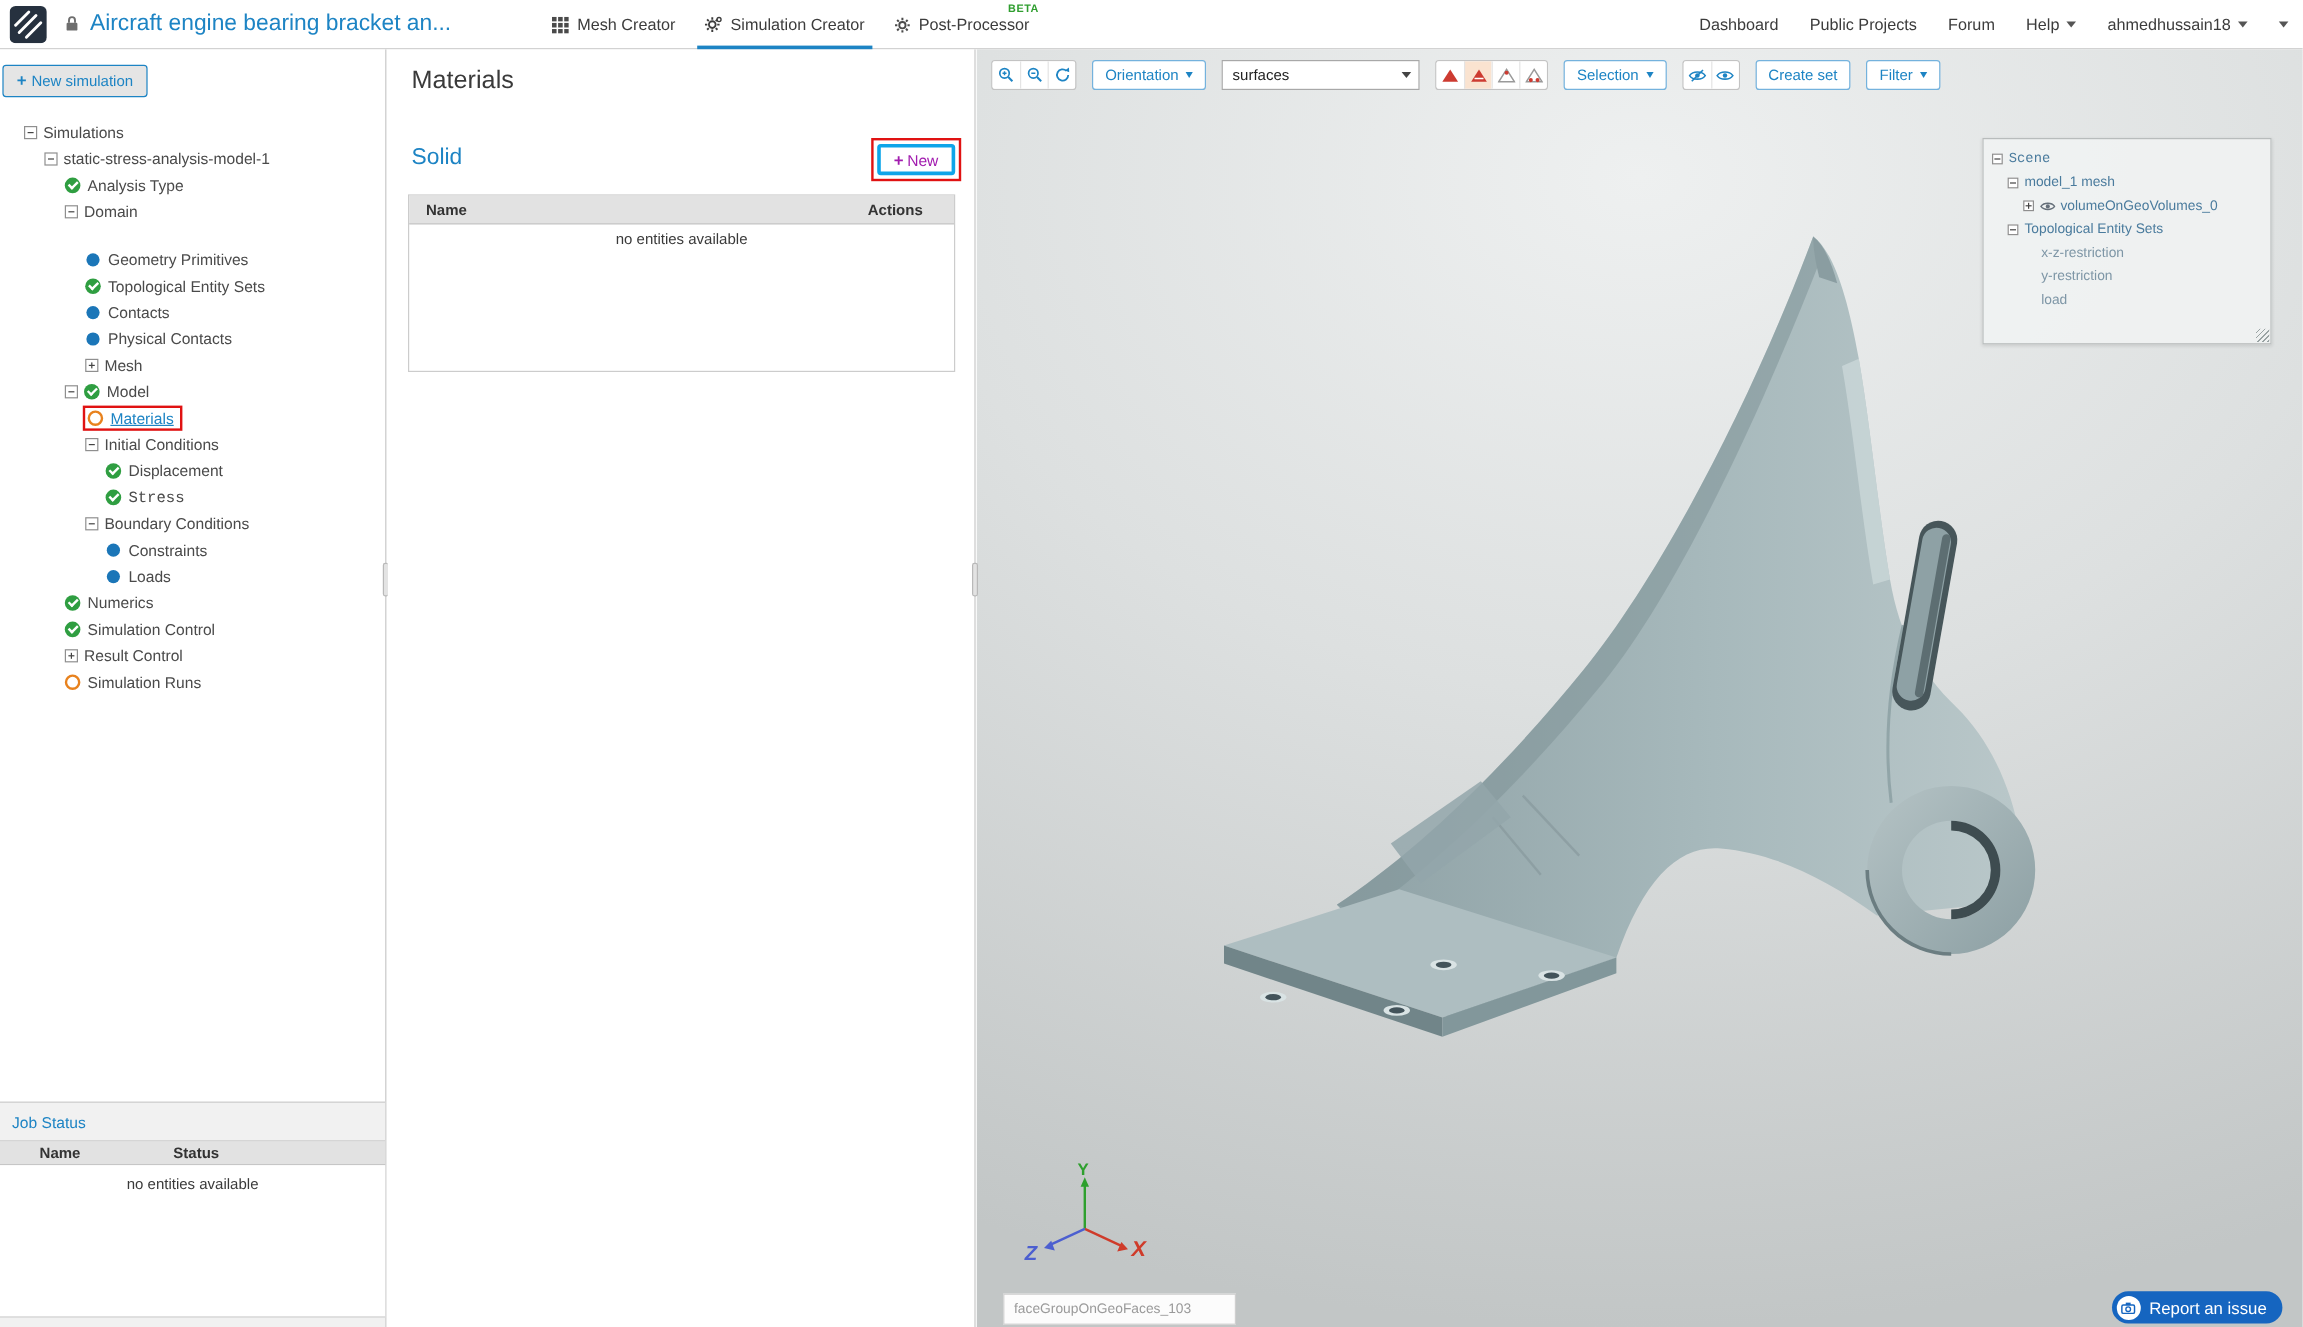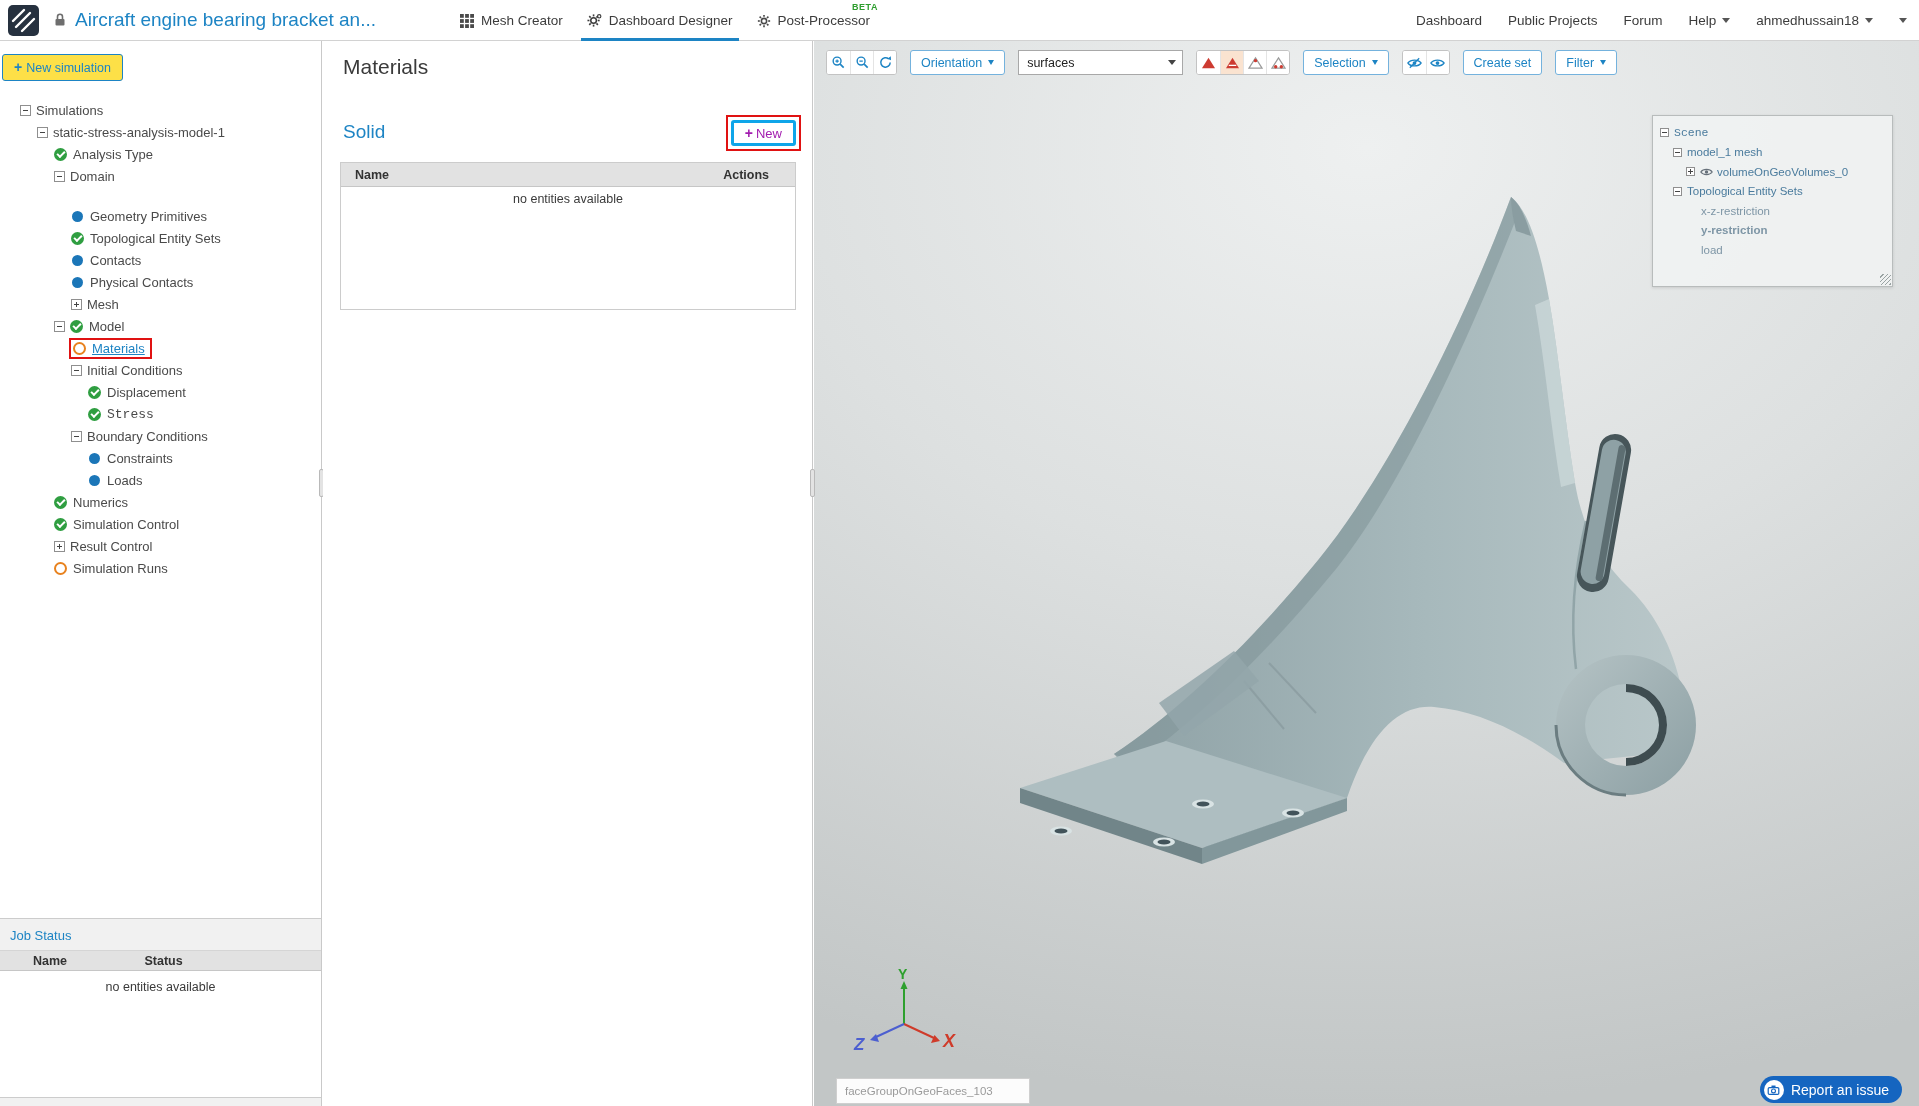--- a/index.html
+++ b/index.html
@@ -16,21 +16,21 @@
 .ticon{display:flex;color:#4a4a4a}
 .tab.active .ticon{color:#3c3c3c}
 .tab.active::after{content:"";position:absolute;left:6px;right:6px;bottom:0;height:3px;background:#1d84c4}
 .beta{position:absolute;top:2px;right:4px;font-size:9px;color:#2f9e2f;font-weight:bold;letter-spacing:.5px}
 .top-right{position:absolute;right:12px;top:0;height:41px;display:flex;align-items:center;gap:26px;font-size:13.5px;color:#3c3c3c}
 .menu-item{display:flex;align-items:center;gap:6px;cursor:pointer;white-space:nowrap}
 .caret{display:inline-block;width:0;height:0;border-left:4px solid transparent;border-right:4px solid transparent;border-top:5px solid #555}
 
 
 .sidebar{position:absolute;top:41px;left:0;width:322px;bottom:0;background:#fff;border-right:1px solid #c9c9c9;z-index:20}
-.new-sim{position:absolute;top:13px;left:2px;height:27px;display:flex;align-items:center;gap:4px;padding:0 11px;background:#fde047;border:1px solid #1d84c4;border-radius:3px;color:#1d84c4;font-size:12.5px;font-family:inherit;cursor:pointer}
+.new-sim{position:absolute;top:13px;left:2px;height:27px;display:flex;align-items:center;gap:4px;padding:0 11px;background:#e5e5e5;border:1px solid #1d84c4;border-radius:3px;color:#1d84c4;font-size:12.5px;font-family:inherit;cursor:pointer}
 .plusglyph::before{content:"+";font-weight:bold;font-size:14px;line-height:1}
 .tree{position:absolute;top:58px;left:16px;right:0}
 .tree-item{display:flex;align-items:center;height:22px;font-size:13px;color:#4a4a4a;white-space:nowrap;cursor:pointer}
 .twisty{position:relative;width:11px;height:11px;border:1px solid #8f8f8f;background:#fff;margin-right:5px;flex:0 0 auto;cursor:pointer}
 .twisty::before{content:"";position:absolute;left:2px;right:2px;top:4px;height:1px;background:#444}
 .twisty.plus::after{content:"";position:absolute;top:2px;bottom:2px;left:4px;width:1px;background:#444}
 .twisty.sm{width:9px;height:9px;margin-right:5px}
 .twisty.sm::before{top:3px;left:1px;right:1px}
 .twisty.sm.plus::after{left:3px;top:1px;bottom:1px}
 .st-icon{width:13px;height:13px;border-radius:50%;margin-right:6px;flex:0 0 auto;position:relative}
@@ -134,21 +134,21 @@
               <line x1="0.5" y1="8" x2="2.6" y2="8"></line>
               <line x1="11.4" y1="8" x2="13.5" y2="8"></line>
               <line x1="2.4" y1="3.4" x2="3.9" y2="4.9"></line>
               <line x1="10.1" y1="11.1" x2="11.6" y2="12.6"></line>
               <line x1="2.4" y1="12.6" x2="3.9" y2="11.1"></line>
               <line x1="10.1" y1="4.9" x2="11.6" y2="3.4"></line>
             </g>
             <circle cx="13" cy="3.5" r="1.8" fill="none" stroke="currentColor" stroke-width="1.2"></circle>
           </svg>
       </span>
-      <span>Dashboard Designer</span>
+      <span>Simulation Creator</span>
     </div>
     <div class="tab">
       <span class="beta">BETA</span>
       <span class="ticon">
         <svg viewBox="0 0 16 16" width="14" height="14">
             <circle cx="8" cy="8" r="3" fill="none" stroke="currentColor" stroke-width="1.8"></circle>
             <g stroke="currentColor" stroke-width="1.9">
               <line x1="8" y1="1" x2="8" y2="3.2"></line>
               <line x1="8" y1="12.8" x2="8" y2="15"></line>
               <line x1="1" y1="8" x2="3.2" y2="8"></line>
@@ -464,21 +464,21 @@
           </span>
           <span class="sc-label">volumeOnGeoVolumes_0</span>
         </div>
         <div class="sc-item" style="padding-left: 16px;">
           <span class="twisty sm"></span>
           <span class="sc-label">Topological Entity Sets</span>
         </div>
         <div class="sc-item" style="padding-left: 44px;">
           <span class="sc-label muted">x-z-restriction</span>
         </div>
-        <div class="sc-item" style="padding-left: 44px; font-weight: bold;">
+        <div class="sc-item" style="padding-left: 44px;">
           <span class="sc-label muted">y-restriction</span>
         </div>
         <div class="sc-item" style="padding-left: 44px;">
           <span class="sc-label muted">load</span>
         </div>
       </div>
     <div class="sc-grip"></div>
   </div>
 
   <svg class="axis" viewBox="0 0 110 100">

